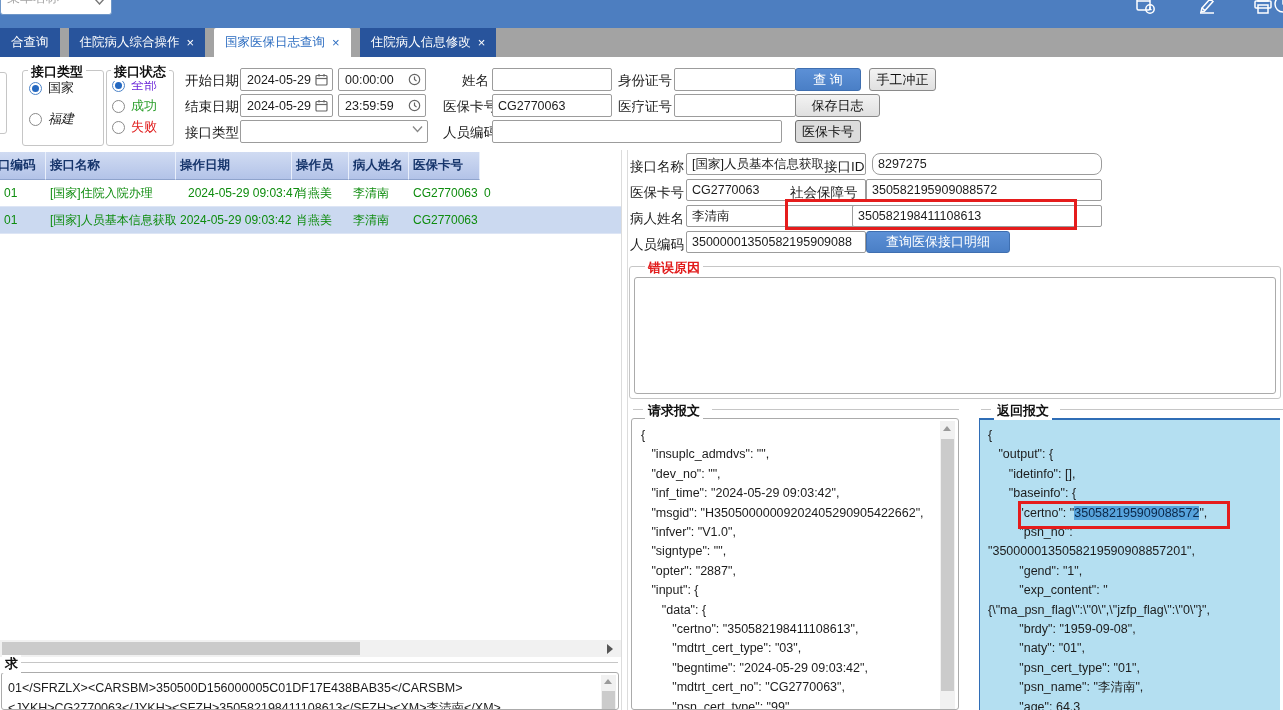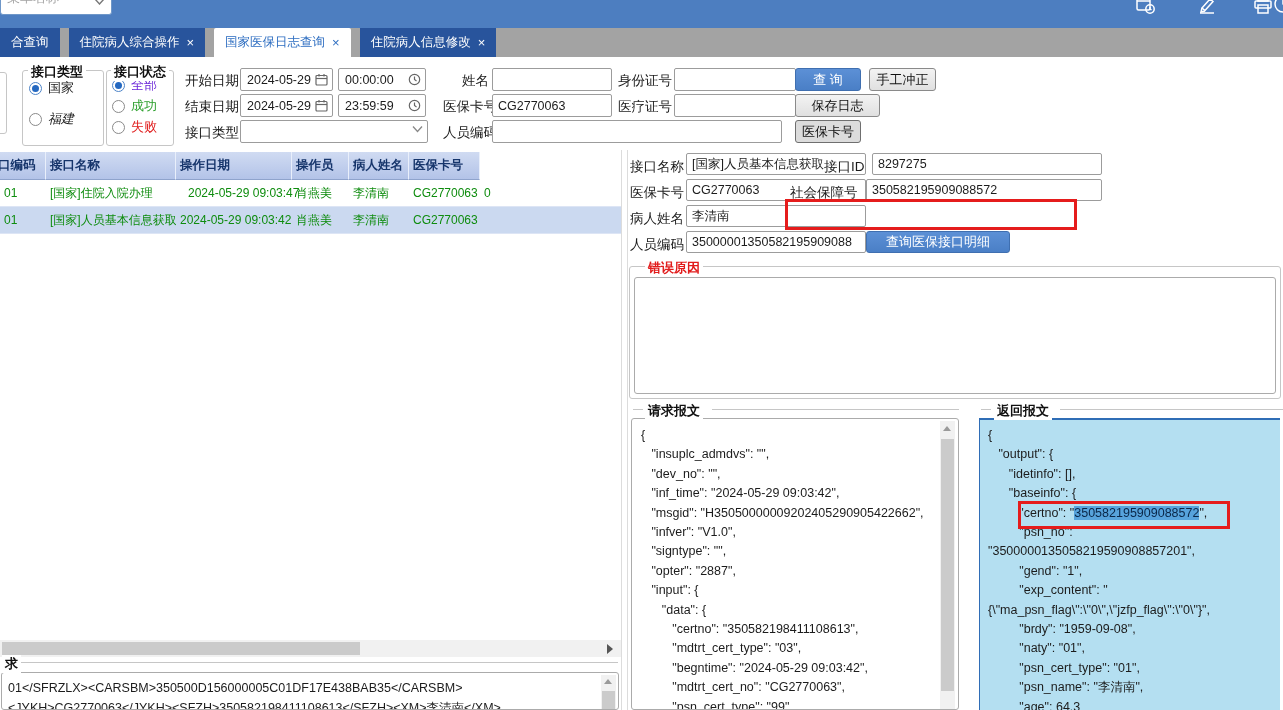--- a/index.html
+++ b/index.html
@@ -233,30 +233,31 @@
       <div class="sbthumb" style="left:1px;top:16px;width:13px;height:22px"></div>
     </div>
   </div>
 
   <div class="vline" style="left:621px;top:150px;height:560px"></div>
   <div class="vline" style="left:627px;top:150px;height:560px"></div>
 
   <span class="lbl" style="left:630px;top:158px">接口名称</span>
   <input class="inp" style="left: 686px; top: 153px; width: 180px; height: 22px;" value="[国家]人员基本信息获取">
   <span class="lbl" style="left:824px;top:158px">接口ID</span>
-  <input class="inp" style="left: 872px; top: 153px; width: 230px; height: 22px;" value="8297275">
+  <input class="inp" style="left: 872px; top: 153px; width: 230px; height: 22px; border-radius: 8px;" value="8297275">
 
   <span class="lbl" style="left:630px;top:184px">医保卡号</span>
   <input class="inp" style="left: 686px; top: 179px; width: 180px; height: 22px;" value="CG2770063">
   <span class="lbl" style="left:790px;top:184px">社会保障号</span>
   <input class="inp" style="left: 866px; top: 179px; width: 236px; height: 22px;" value="350582195909088572">
 
   <span class="lbl" style="left:792px;top:210px">身份证号</span>
   <span class="lbl" style="left:630px;top:210px">病人姓名</span>
   <input class="inp" style="left: 686px; top: 205px; width: 180px; height: 22px;" value="李清南">
+  <input class="inp" style="left: 852px; top: 205px; width: 250px; height: 22px;" value="350582198411108613">
   <div class="redbox" style="left:785px;top:199px;width:292px;height:31px"></div>
 
   <span class="lbl" style="left:630px;top:236px">人员编码</span>
   <input class="inp" style="left: 686px; top: 231px; width: 180px; height: 22px;" value="35000001350582195909088">
   <div class="btn blue" style="left:866px;top:231px;width:144px;height:22px;line-height:20px">查询医保接口明细</div>
 
   <div class="fieldset" style="left:629px;top:266px;width:652px;height:133px"></div>
   <span class="legend red" style="left:645px;top:259px">错误原因</span>
   <div class="abs" style="left:634px;top:277px;width:642px;height:117px;border:1px solid #ababab;border-radius:3px;box-sizing:border-box;background:#fff">
     <span></span>

